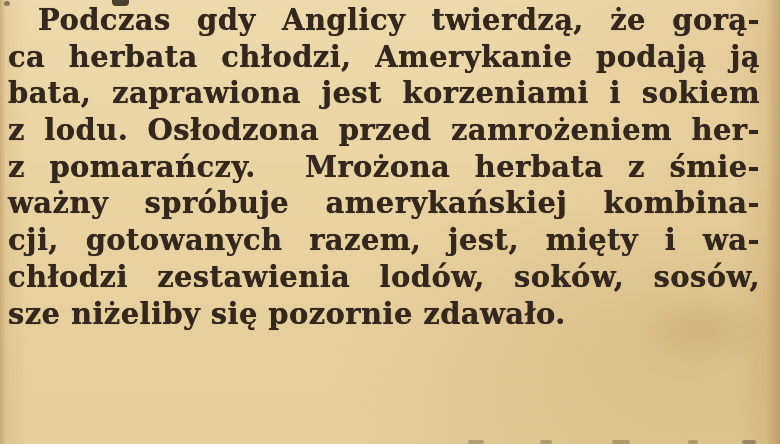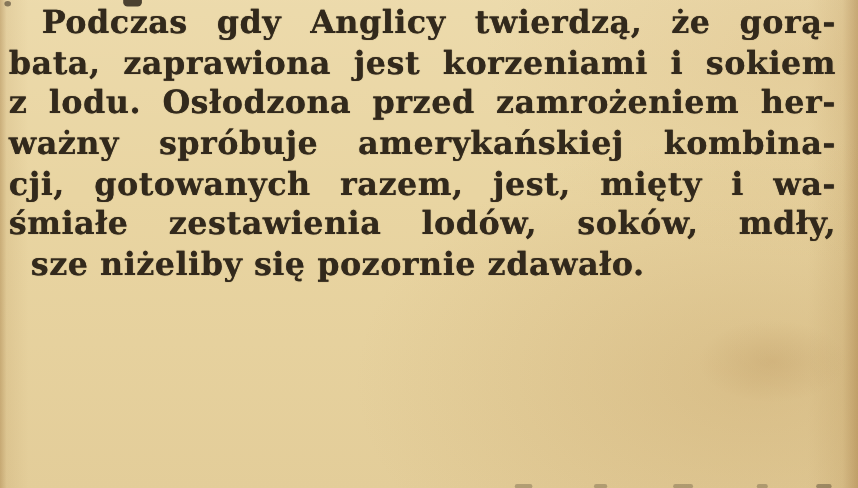--- a/index.html
+++ b/index.html
@@ -27,21 +27,21 @@
     line-height:36.7px;
     font-size:29px;
     font-weight:700;
     letter-spacing:0.4px;
     white-space:nowrap;
     text-align:justify;
     text-align-last:justify;
     text-shadow:0 0 0.7px rgba(48,38,22,0.85);
   }
   .line.first{ padding-left:30px; }
-  .line.last{ text-align:left; text-align-last:left;margin-left:20px; }
+  .line.last{ text-align:left; text-align-last:left; }
   
   .artifact{ position:absolute; background:#3a3022; }
   .artifact-top-descender{ left:112px; top:0; width:17px; height:6px; border-radius:0 0 4px 4px; opacity:.9; }
   .artifact-top-speck{ left:4px; top:1px; width:6px; height:5px; border-radius:50%; opacity:.55; }
   .artifact-bottom{ top:440px; height:4px; border-radius:2px; opacity:.28; }
   .b1{ left:468px; width:16px; }
   .b2{ left:540px; width:12px; }
   .b3{ left:612px; width:18px; }
   .b4{ left:688px; width:10px; }
   .b5{ left:742px; width:14px; opacity:.38; }
@@ -49,25 +49,27 @@
 </head>
 <body>
 
 <div class="page">
 
   <div class="artifact artifact-top-descender"></div>
   <div class="artifact artifact-top-speck"></div>
 
   <div class="textcol">
     <div class="line first">Podczas gdy Anglicy twierdzą, że gorą-</div>
+    <div class="line">ca herbata chłodzi, Amerykanie podają ją</div>
     <div class="line">bata, zaprawiona jest korzeniami i sokiem</div>
     <div class="line">z lodu. Osłodzona przed zamrożeniem her-</div>
+    <div class="line">z pomarańczy.&nbsp; Mrożona herbata z śmie-</div>
     <div class="line">ważny spróbuje amerykańskiej kombina-</div>
     <div class="line">cji, gotowanych razem, jest, mięty i wa-</div>
-    <div class="line">śmiałe zestawienia lodów, soków, mdły,</div>
+    <div class="line">chłodzi zestawienia lodów, soków, sosów,</div>
     <div class="line last">sze niżeliby się pozornie zdawało.</div>
   </div>
 
   <div class="artifact artifact-bottom b1"></div>
   <div class="artifact artifact-bottom b2"></div>
   <div class="artifact artifact-bottom b3"></div>
   <div class="artifact artifact-bottom b4"></div>
   <div class="artifact artifact-bottom b5"></div>
 
 </div>

